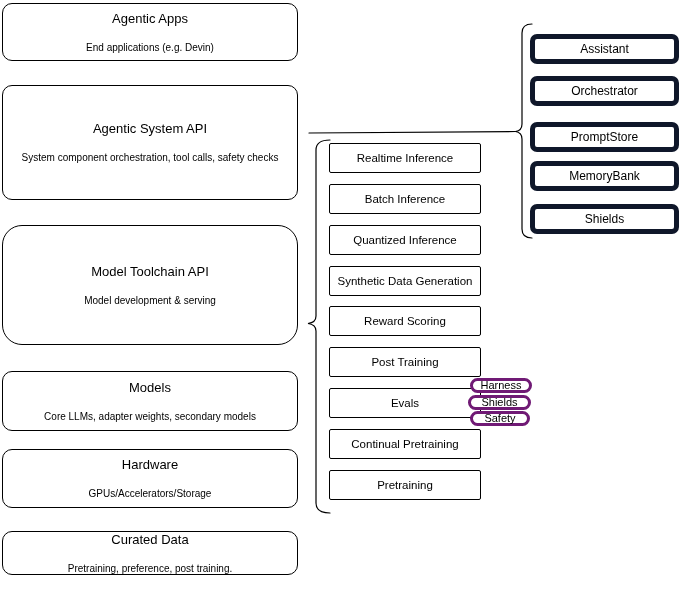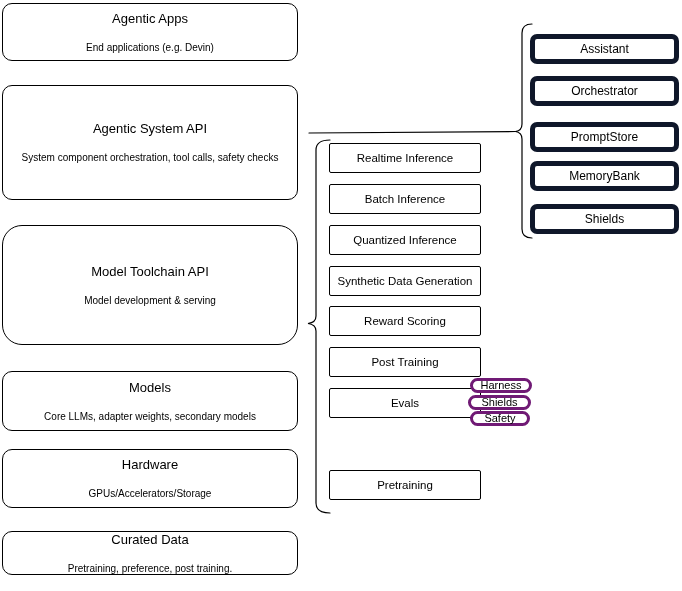--- a/index.html
+++ b/index.html
@@ -92,20 +92,23 @@
   </div>
   <div class="mbox" style="top:306px">
     <span>Reward Scoring</span>
   </div>
   <div class="mbox" style="top:347px">
     <span>Post Training</span>
   </div>
   <div class="mbox" style="top:388px">
     <span>Evals</span>
   </div>
+  <div class="mbox" style="top:429px">
+    <span>Continual Pretraining</span>
+  </div>
   <div class="mbox" style="top:470px">
     <span>Pretraining</span>
   </div>
 
   <div class="pill" style="left:470px;top:378px;width:62px">
     <span>Harness</span>
   </div>
   <div class="pill" style="left:468px;top:395px;width:63px">
     <span>Shields</span>
   </div>

